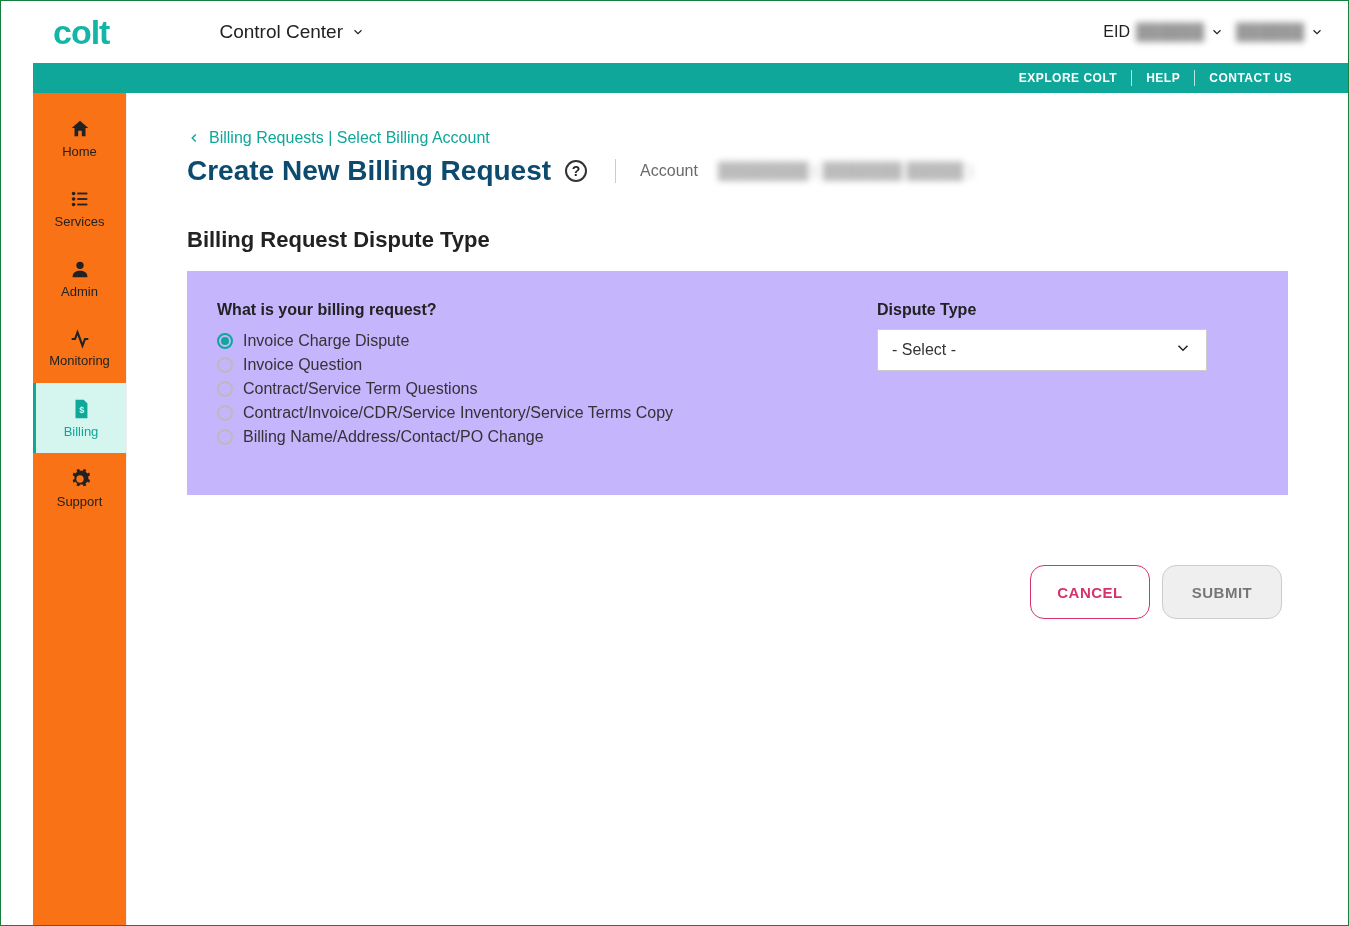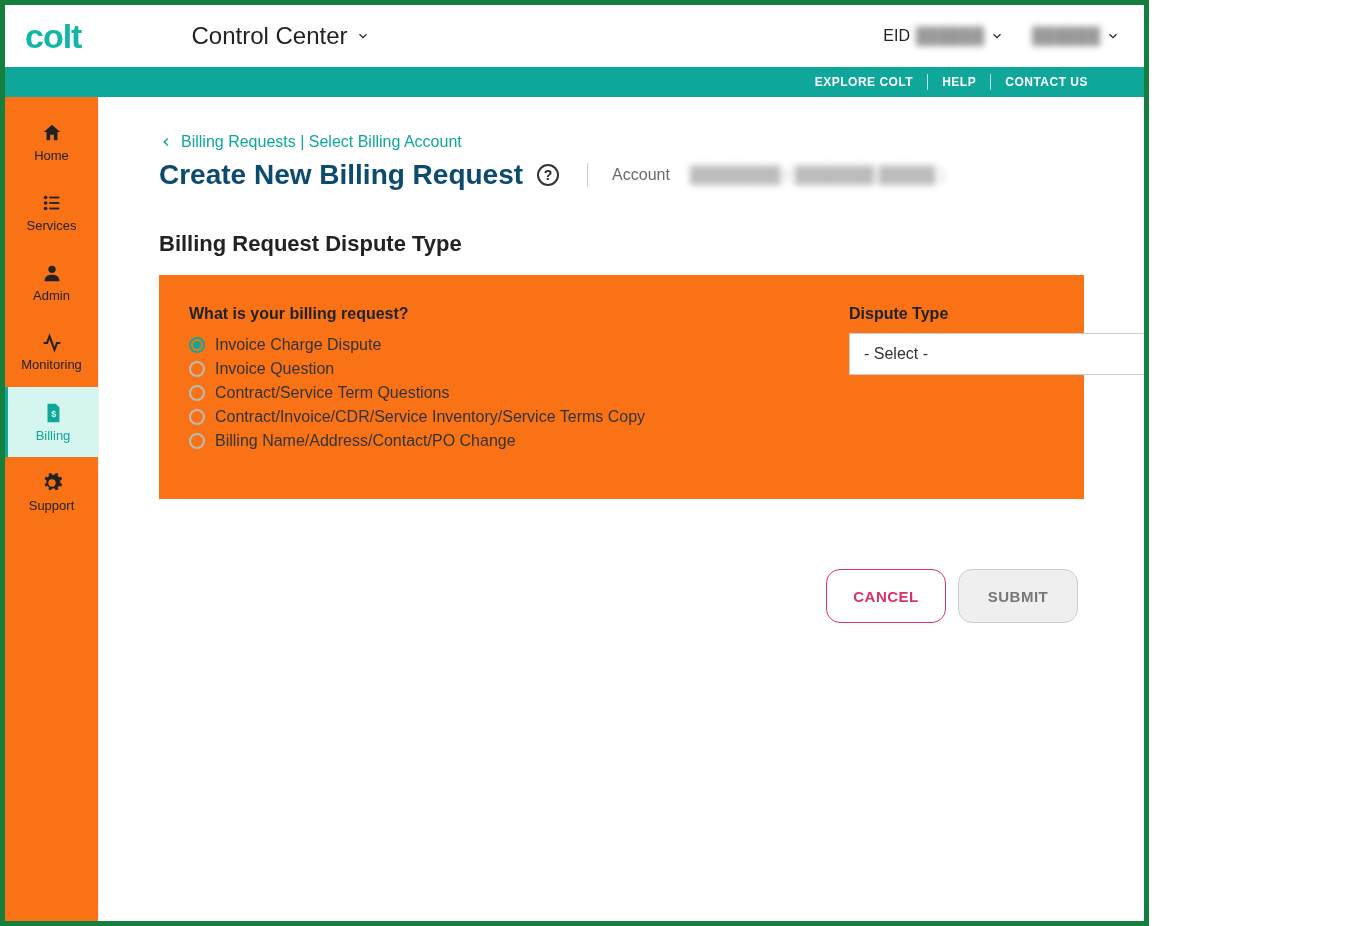--- a/index.html
+++ b/index.html
@@ -1,30 +1,30 @@
 <!DOCTYPE html>
 <html><head>
 <meta charset="utf-8">
 <style>
   * { box-sizing: border-box; margin: 0; padding: 0; font-family: Arial, Helvetica, sans-serif; }
   body { background: #fff; color: #222; }
 
-  .frame { border: 5px solid #15803d; width: 1149px; height: 926px; position: relative; overflow: hidden; }
+  .frame { border: 1px solid #15803d; width: 1349px; height: 926px; position: relative; overflow: hidden; padding-left: 32px; }
 
   
   .topbar {
     display: flex; align-items: center; height: 62px; padding: 0 24px 0 20px;
     background: #fff;
   }
   .logo { font-size: 34px; font-weight: 800; color: #12b6a6; letter-spacing: -1px; margin-right: 110px; cursor: default; }
-  .app-switch { font-size: 24px; font-weight: 500; color: #222; cursor: pointer; display: flex; align-items: center; gap: 8px; }
+  .app-switch { font-size: 19px; font-weight: 500; color: #222; cursor: pointer; display: flex; align-items: center; gap: 8px; }
   .chev-down { display:inline-block; }
   .chev-down svg { display:block; }
 
-  .top-right { margin-left: auto; display: flex; align-items: center; gap: 28px; color:#222; font-size:16px; }
+  .top-right { margin-left: auto; display: flex; align-items: center; gap: 12px; color:#222; font-size:16px; }
   .eid { display:flex; align-items:center; gap:6px; }
   .blur { filter: blur(3px); color:#999; }
   .user { display:flex; align-items:center; gap:6px; }
 
   
   .tealbar {
     background: #0fa79a; height: 30px; display:flex; justify-content:flex-end; align-items:center;
     padding-right: 56px; gap: 0;
   }
   .tealbar a { color:#fff; font-weight:700; font-size:12px; text-decoration:none; letter-spacing:0.5px; }
@@ -51,21 +51,21 @@
 
   .title-row { display:flex; align-items:center; gap:14px; margin-bottom:40px; }
   .page-title { font-size:28px; font-weight:800; color:#0c4a6e; }
   .help-circle { width:22px; height:22px; border:2px solid #333; border-radius:50%; display:flex; align-items:center; justify-content:center; font-size:14px; font-weight:700; cursor:pointer; }
   .vline { width:1px; height:24px; background:#ccc; margin: 0 10px 0 14px; }
   .acct-label { color:#6a6a6a; font-size:16px; margin-right:6px; }
   .acct-val { color:#bbb; filter: blur(3px); font-size:16px; }
 
   .section-h { font-size:22px; font-weight:800; margin-bottom:18px; }
 
-  .panel { background:#f97316; padding: 30px 30px 46px 30px; display:flex; gap: 140px; }
+  .panel { background:#c4b5fd; padding: 30px 30px 46px 30px; display:flex; gap: 140px; }
 
   .left-col { flex: 0 0 520px; }
   .q-label { font-size:16px; font-weight:600; margin-bottom:10px; }
 
   .radio-row { display:flex; align-items:center; gap:10px; padding:3px 0; cursor:pointer; font-size:16px; color:#333; }
   .radio { width:16px; height:16px; border:2px solid #bbb; border-radius:50%; position:relative; flex-shrink:0; }
   .radio.on { border-color:#0fa79a; }
   .radio.on::after { content:""; position:absolute; inset:2px; background:#0fa79a; border-radius:50%; }
 
   .right-col { flex: 0 0 350px; }

